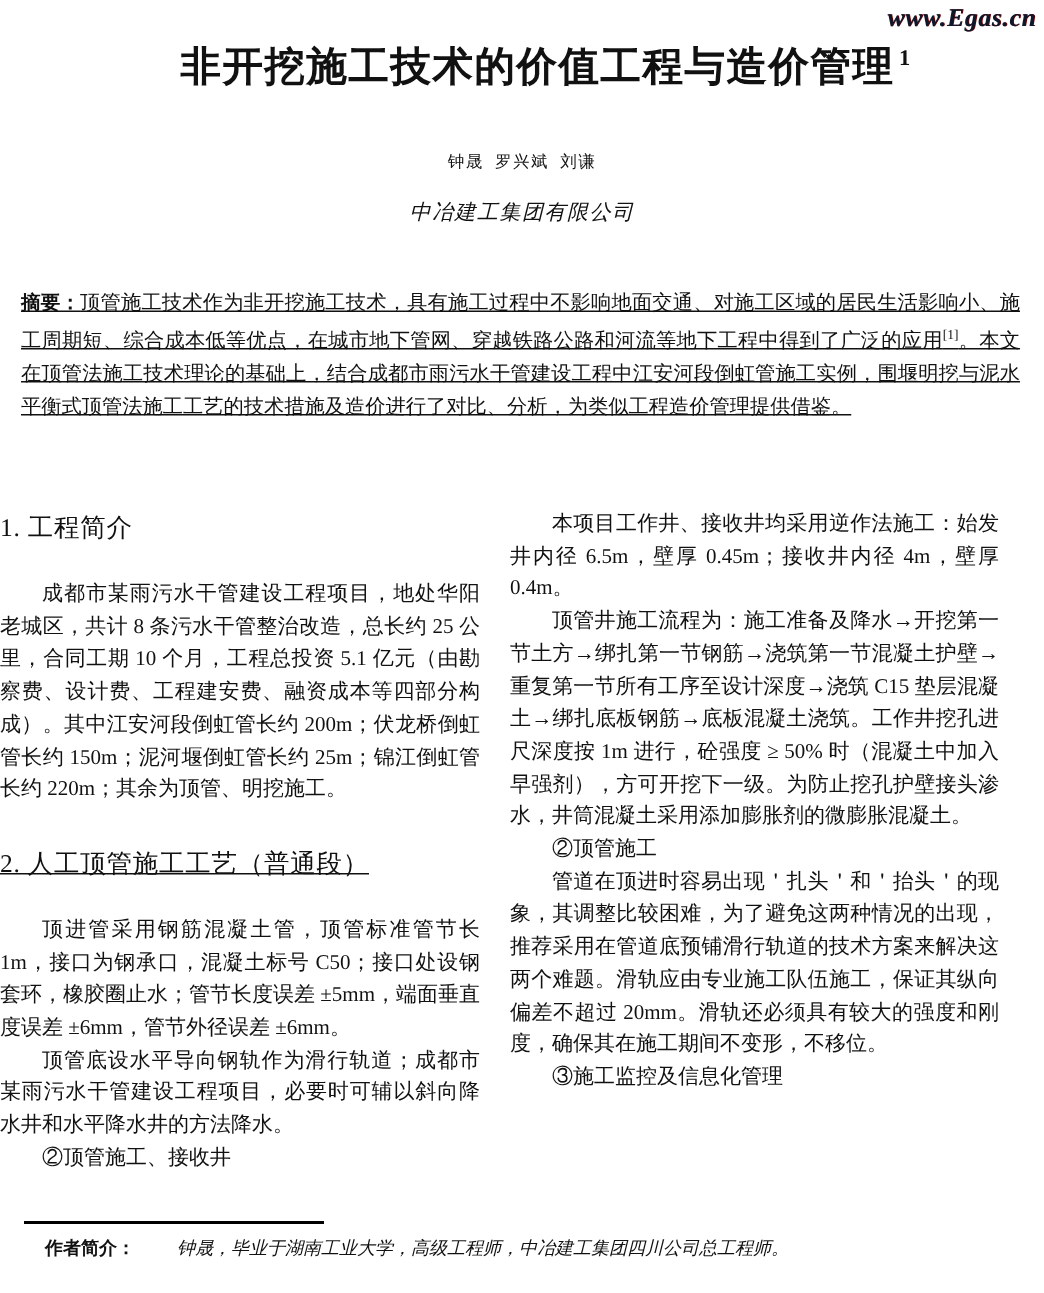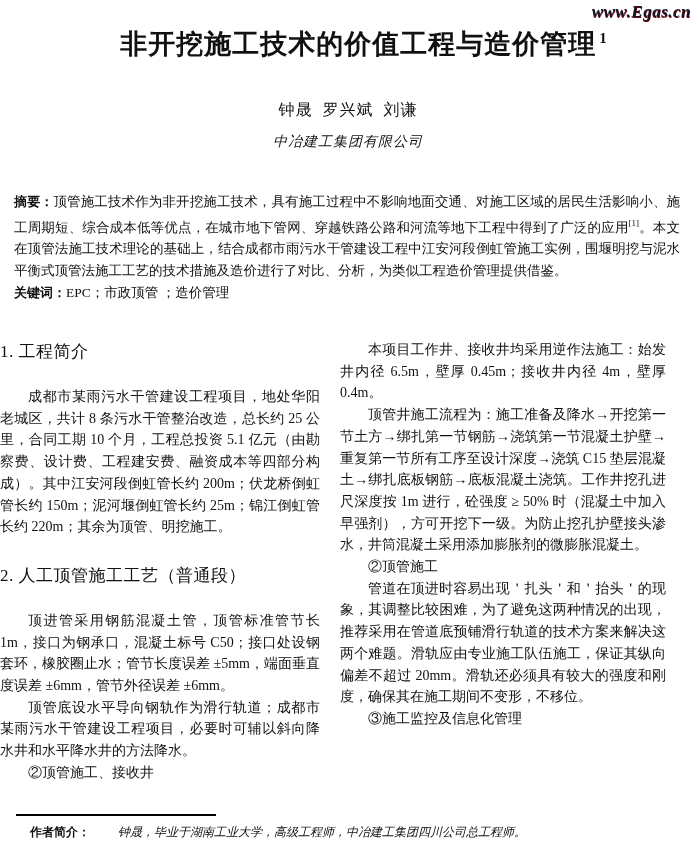--- a/index.html
+++ b/index.html
@@ -46,21 +46,21 @@
     font-size: 15px;
     font-weight: bold;
     margin-left: 3px;
   }
   .authors {
     position: absolute;
     top: 100px;
     left: 0;
     width: 100%;
     text-align: center;
-    font-size: 16px;
+    font-size: 11px;
     letter-spacing: 1px;
     white-space: pre;
   }
   .affiliation {
     position: absolute;
     top: 133px;
     left: 0;
     width: 100%;
     text-align: center;
     font-size: 14px;
@@ -72,20 +72,21 @@
     position: absolute;
     top: 191px;
     left: 14px;
     width: 666px;
     font-size: 13.5px;
     line-height: 21.8px;
   }
   .abstract-block p {
     margin: 0;
     text-align: justify;
+    text-decoration: underline;
   }
   .inline-label {
     font-family: "Liberation Sans", "DejaVu Sans", sans-serif;
     font-weight: bold;
     font-size: 13px;
   }
   .abstract-block sup {
     font-size: 9px;
   }
   
@@ -108,21 +109,21 @@
     text-align: justify;
   }
   .sec-heading {
     font-size: 17px;
     line-height: 22px;
     font-weight: normal;
     letter-spacing: 0.5px;
     margin: 0 0 23px 0;
   }
   .sec-heading.first { margin-top: 5px; }
-  .sec-heading.second { margin-top: 27px; }
+  .sec-heading.second { margin-top: 27px; text-decoration: underline; }
   
   .footnote {
     position: absolute;
     top: 814px;
     left: 16px;
     width: 660px;
   }
   .footnote-divider {
     width: 200px;
     height: 0;
@@ -146,21 +147,20 @@
   <div class="watermark">www.Egas.cn</div>
 
   <h1 class="title"><span>非开挖施工技术的价值工程与造价管理</span><sup>1</sup></h1>
 
   <div class="authors">钟晟  罗兴斌  刘谦</div>
 
   <div class="affiliation">中冶建工集团有限公司</div>
 
   <div class="abstract-block">
     <p><span class="inline-label">摘要：</span><span>顶管施工技术作为非开挖施工技术，具有施工过程中不影响地面交通、对施工区域的居民生活影响小、施工周期短、综合成本低等优点，在城市地下管网、穿越铁路公路和河流等地下工程中得到了广泛的应用</span><sup>[1]</sup><span>。本文在顶管法施工技术理论的基础上，结合成都市雨污水干管建设工程中江安河段倒虹管施工实例，围堰明挖与泥水平衡式顶管法施工工艺的技术措施及造价进行了对比、分析，为类似工程造价管理提供借鉴。</span></p>
-    <p><span class="inline-label">关键词：</span><span>EPC；市政顶管 ；造价管理</span></p>
   </div>
 
   <div class="columns">
 
     <div class="col col-left">
       <h2 class="sec-heading first">1. 工程简介</h2>
       <p>成都市某雨污水干管建设工程项目，地处华阳老城区，共计 8 条污水干管整治改造，总长约 25 公里，合同工期 10 个月，工程总投资 5.1 亿元（由勘察费、设计费、工程建安费、融资成本等四部分构成）。其中江安河段倒虹管长约 200m；伏龙桥倒虹管长约 150m；泥河堰倒虹管长约 25m；锦江倒虹管长约 220m；其余为顶管、明挖施工。</p>
       <h2 class="sec-heading second">2. 人工顶管施工工艺（普通段）</h2>
       <p>顶进管采用钢筋混凝土管，顶管标准管节长 1m，接口为钢承口，混凝土标号 C50；接口处设钢套环，橡胶圈止水；管节长度误差 ±5mm，端面垂直度误差 ±6mm，管节外径误差 ±6mm。</p>
       <p>顶管底设水平导向钢轨作为滑行轨道；成都市某雨污水干管建设工程项目，必要时可辅以斜向降水井和水平降水井的方法降水。</p>

